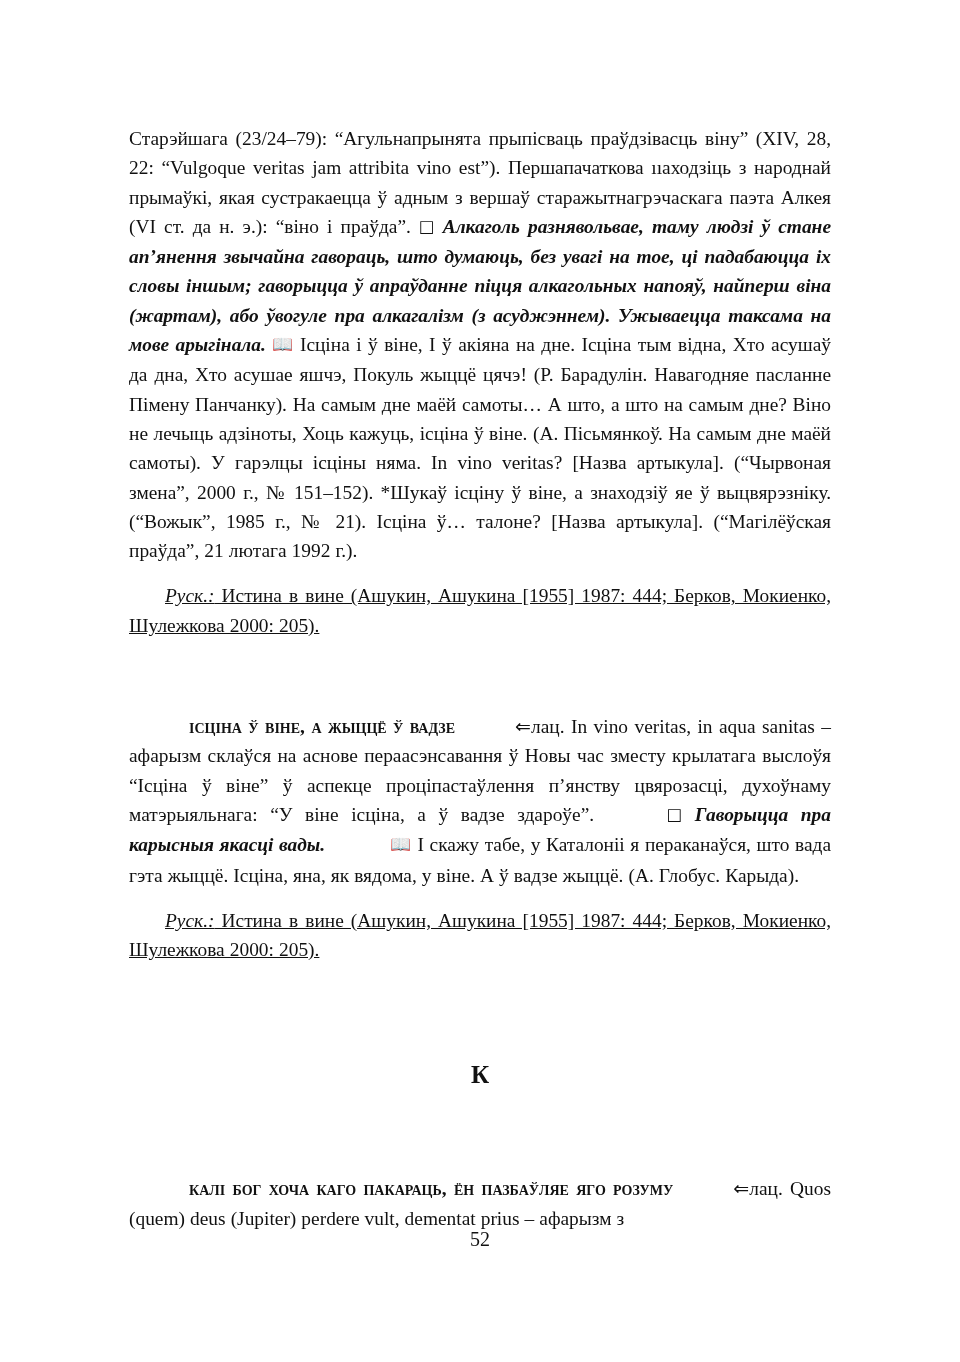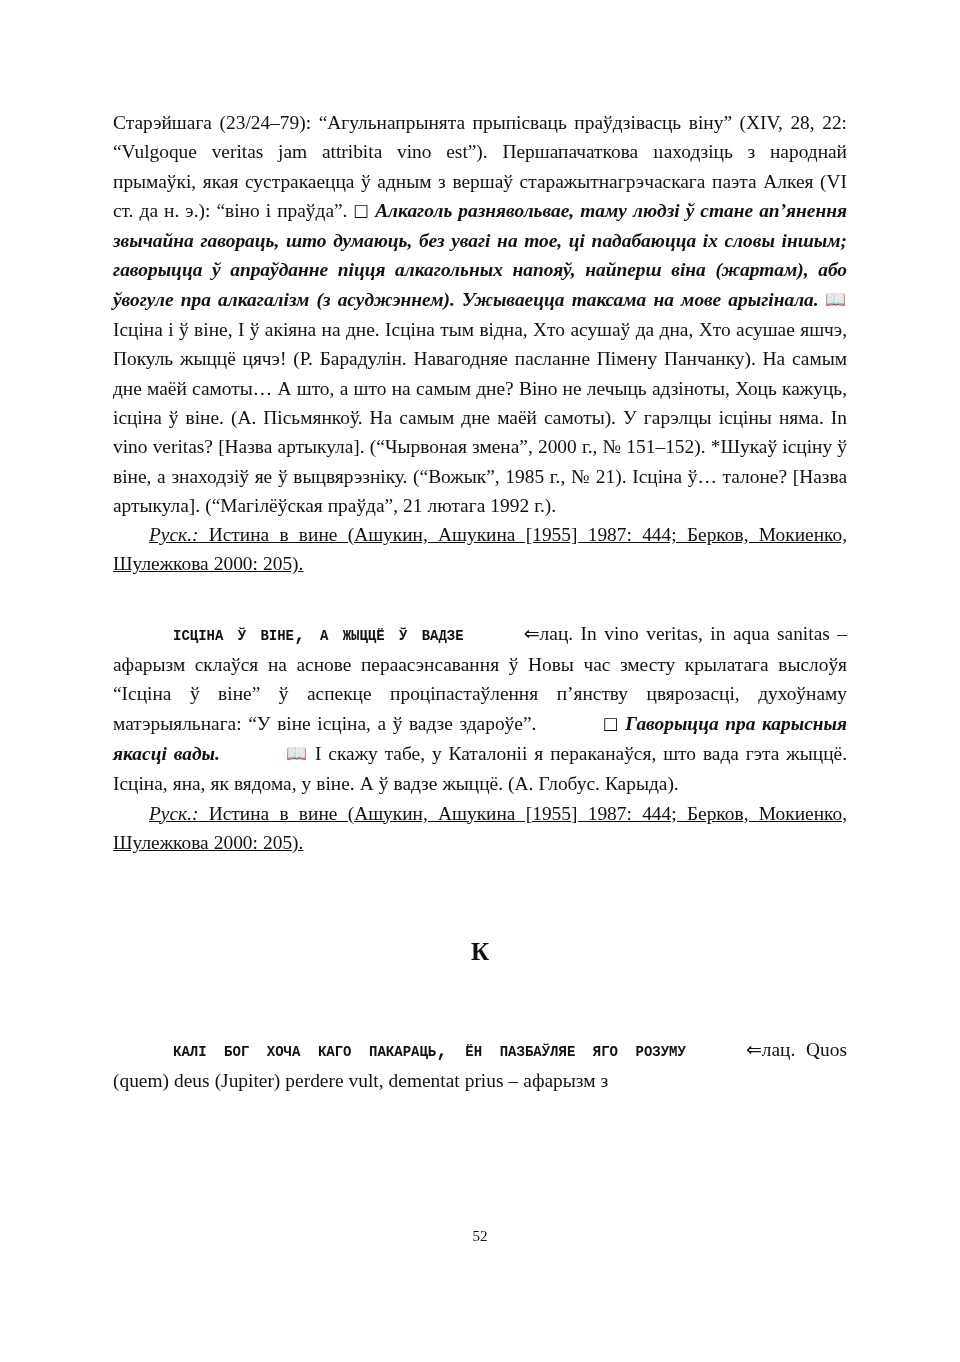--- a/index.html
+++ b/index.html
@@ -16,41 +16,40 @@
     overflow: hidden;
   }
   .page {
     position: absolute;
     left: 113px;
     top: 108px;
     width: 734px;
     height: 1180px;
   }
   p {
-    margin: 0;
+    margin: 16px;
     font-size: 19.4px;
     line-height: 29.3px;
     text-align: justify;
     text-justify: inter-word;
     hyphens: none;
     word-spacing: 0.2px;
   }
   .indent { text-indent: 36px; text-decoration: underline; }
   .indent-lg { text-indent: 60px; }
   .i  { font-style: italic; }
   .bi { font-weight: bold; font-style: italic; }
   .sc {
     font-variant: small-caps;
     text-transform: lowercase;
   }
   .sc-b {
     font-variant: small-caps;
     text-transform: lowercase;
     font-weight: bold;
-    font-family: Liberation Mono, monospace;
   }
   .sym {
     font-family: "DejaVu Sans", sans-serif;
     font-weight: normal;
     font-style: normal;
     font-size: 16.5px;
     display: inline-block;
     transform: translateY(-1px);
   }
   .sym-book {
@@ -76,21 +75,21 @@
     font-weight: bold;
     line-height: 30px;
     margin: 0;
   }
   .folio {
     position: absolute;
     left: 0;
     right: 0;
     top: 1228px;
     text-align: center;
-    font-size: 15px;
+    font-size: 20px;
   }
 </style>
 </head>
 <body>
 
 <div class="page">
 
   <p>
     <span>Старэйшага (23/24–79): “Агульнапрынята прыпісваць праўдзівасць віну” (XIV, 28, 22: “Vulgoque veritas jam attribita vino est”). Першапачаткова ııаходзіць з народнай прымаўкі, якая сустракаецца ў адным з вершаў старажытнагрэчаскага паэта Алкея (VI ст. да н. э.): “віно і праўда”. </span><span class="sym">□</span><span class="bi"> Алкаголь разнявольвае, таму людзі ў стане ап’янення звычайна гавораць, што думаюць, без увагі на тое, ці падабаюцца іх словы іншым; гаворыцца ў апраўданне піцця алкагольных напояў, найперш віна (жартам), або ўвогуле пра алкагалізм (з асуджэннем). Ужываецца таксама на мове арыгінала. </span><span class="sym-book">📖</span><span> Ісціна і ў віне, І ў акіяна на дне. Ісціна тым відна, Хто асушаў да дна, Хто асушае яшчэ, Покуль жыццё цячэ! (Р. Барадулін. Навагодняе пасланне Пімену Панчанку). На самым дне маёй самоты… А што, а што на самым дне? Віно не лечыць адзіноты, Хоць кажуць, ісціна ў віне. (А. Пісьмянкоў. На самым дне маёй самоты). У гарэлцы ісціны няма. In vino veritas? [Назва артыкула]. (“Чырвоная змена”, 2000 г., № 151–152). *Шукаў ісціну ў віне, а знаходзіў яе ў выцвярэзніку. (“Вожык”, 1985 г., № 21). Ісціна ў… талоне? [Назва артыкула]. (“Магілёўская праўда”, 21 лютага 1992 г.).</span>
   </p>

